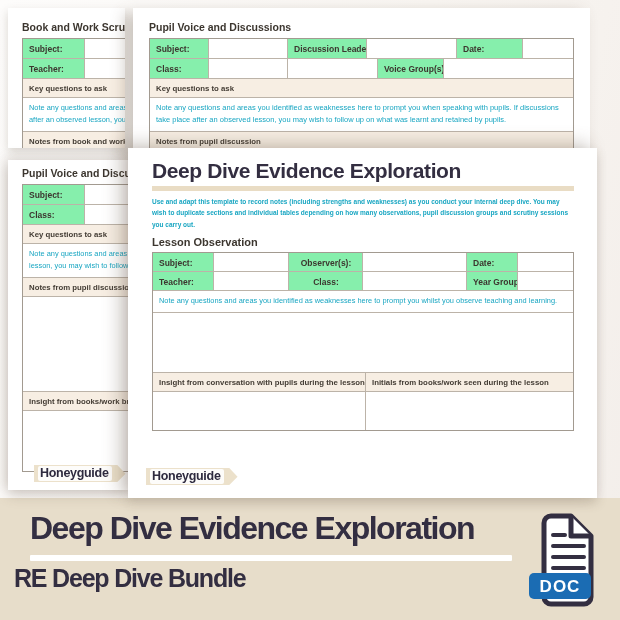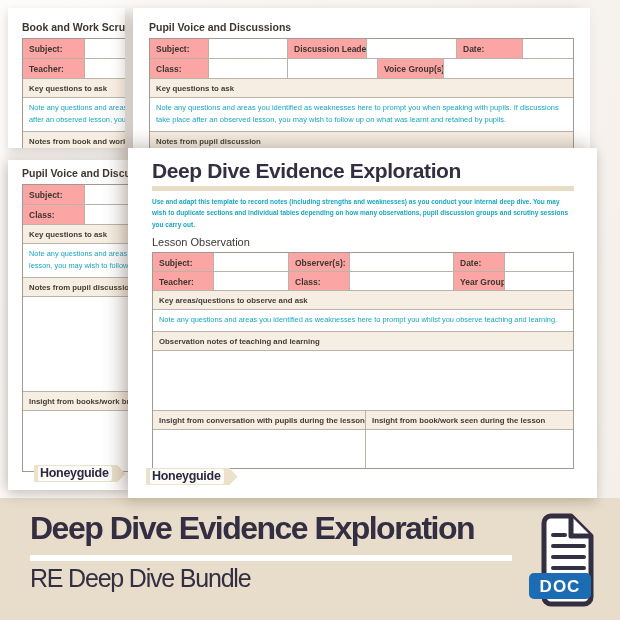--- a/index.html
+++ b/index.html
@@ -15,21 +15,21 @@
   #sheet-ptop   { left:133px; top:8px;   width:457px; height:145px; box-shadow:-8px 5px 14px rgba(92,76,60,.30); z-index:3; }
   #sheet-pleft  { left:8px;   top:160px; width:120px; height:330px; box-shadow:0 5px 12px rgba(92,76,60,.28), -4px -4px 10px rgba(92,76,60,.12); z-index:4; }
   #sheet-main   { left:128px; top:148px; width:469px; height:350px; box-shadow:-9px -5px 16px rgba(92,76,60,.28), 0 5px 10px rgba(92,76,60,.20); z-index:5; }
 
   .sheet-title { font-weight:bold; color:#3c362f; font-size:10.5px; white-space:nowrap; overflow:hidden; }
 
   
   .dtable { border:1px solid #a29a90; }
   .frow   { display:flex; border-bottom:1px solid #bcb3a8; }
   .frow:last-child { border-bottom:none; }
-  .cl { background:#fca5a5; font-weight:bold; font-size:8.5px; color:#3c362f;
+  .cl { background:#86efac; font-weight:bold; font-size:8.5px; color:#3c362f;
         padding:5px 5px 4px 6px; border-right:1px solid #bcb3a8; white-space:nowrap; overflow:hidden; }
   .cb { background:#fff; border-right:1px solid #bcb3a8; }
   .cb:last-child { border-right:none; }
   .bar { background:#f7eee3; font-weight:bold; font-size:7.8px; color:#433c34;
          padding:5px 6px 4px; border-bottom:1px solid #bcb3a8; white-space:nowrap; overflow:hidden; }
   .note { color:#19a6c2; font-size:7.4px; line-height:1.6; padding:4px 6px 5px;
           border-bottom:1px solid #bcb3a8; background:#fff; }
   .note-line { white-space:nowrap; overflow:hidden; }
 
   
@@ -37,23 +37,23 @@
              background:#ece1cb; clip-path:polygon(0 0,91% 0,100% 52%,91% 100%,0 100%);
              padding:1px 14px 2px 4px; }
   .hg-text { font-weight:bold; font-size:12.5px; color:#2e2a3e; letter-spacing:-0.3px;
              background:#fdfcfa; padding:0 3px 1px 2px; border-radius:2px; }
 
   
   #sheet-main .content { position:absolute; left:24px; top:0; width:422px; }
   .main-title { margin-top:11px; font-size:21px; font-weight:bold; color:#332e41; letter-spacing:-0.4px; white-space:nowrap; }
   .main-underbar { height:5px; background:#e9dcc4; width:422px; margin-top:3px; }
   .main-intro { color:#19a6c2; font-size:6.5px; line-height:1.75; margin-top:5px; font-weight:bold; }
-  .main-section { font-weight:normal; font-size:11px; color:#3c362f; margin-top:6px; }
+  .main-section { font-weight:bold; font-size:11px; color:#3c362f; margin-top:6px; }
   #main-table { margin-top:4px; width:422px; }
-  .mc1 { width:61px; } .mc2 { width:75px; } .mc3 { width:61px; }
+  .mc1 { width:61px; } .mc2 { width:75px; } .mc3 { width:74px;text-align:center; }
   .mc4 { width:104px; } .mc5 { width:51px; } .mc6 { flex:1; }
   .mrow { height:19px; }
   .obs-blank { height:60px; border-bottom:1px solid #bcb3a8; }
   .split-bar { display:flex; border-bottom:1px solid #bcb3a8; }
   .split-bar .bar { flex:1; border-bottom:none; }
   .split-bar .bar:first-child { border-right:1px solid #bcb3a8; width:213px; flex:none; }
   .split-blank { display:flex; height:38px; }
   .split-blank .cbx { width:213px; border-right:1px solid #bcb3a8; }
 
   
@@ -75,22 +75,22 @@
   .lc1 { width:62px; } .lc2 { flex:1; }
   .lrow { height:20px; }
   .pleft-notes-blank { height:95px; border-bottom:1px solid #bcb3a8; }
   .pleft-insight-blank { height:60px; }
 
   
   .banner { position:absolute; left:0; top:498px; width:620px; height:122px; background:#e7ddca; z-index:1; }
   .banner-title { position:absolute; left:30px; top:12px; font-size:32px; font-weight:bold;
                   letter-spacing:-1.5px; color:#332e41; white-space:nowrap; }
   .banner-underline { position:absolute; left:30px; top:57px; width:482px; height:6px; background:#fff; border-radius:1px; }
-  .banner-subtitle { position:absolute; left:30px; top:66px; font-size:25px; letter-spacing:-1.2px;
-                     color:#332e41; font-weight:normal; white-space:nowrap; }
+  .banner-subtitle { position:absolute; left:14px; top:66px; font-size:25px; letter-spacing:-1.2px;
+                     color:#332e41; font-weight:bold; white-space:nowrap; }
   .doc-icon { position:absolute; right:17px; top:14px; width:76px; height:96px; }
 </style>
 </head>
 <body>
 
 <div class="page">
 
   <div class="sheet" id="sheet-book">
     <div class="content">
       <div class="sheet-title">Book and Work Scrutiny</div>
@@ -183,27 +183,25 @@
           <div class="cb mc6"></div>
         </div>
         <div class="frow mrow">
           <div class="cl mc1">Teacher:</div>
           <div class="cb mc2"></div>
           <div class="cl mc3">Class:</div>
           <div class="cb mc4"></div>
           <div class="cl mc5">Year Group:</div>
           <div class="cb mc6"></div>
         </div>
-        <div class="bar">Key areas/questions to observe and ask</div>
         <div class="note">Note any questions and areas you identified as weaknesses here to prompt you whilst you observe teaching and learning.</div>
-        <div class="bar">Observation notes of teaching and learning</div>
         <div class="obs-blank"></div>
         <div class="split-bar">
           <div class="bar">Insight from conversation with pupils during the lesson</div>
-          <div class="bar">Insight from book/work seen during the lesson</div>
+          <div class="bar">Initials from books/work seen during the lesson</div>
         </div>
         <div class="split-blank">
           <div class="cbx"></div>
           <div style="flex:1;"></div>
         </div>
       </div>
     </div>
     <div class="hg-logo" style="left:18px; bottom:13px;">
       <span class="hg-text">Honeyguide</span>
     </div>

